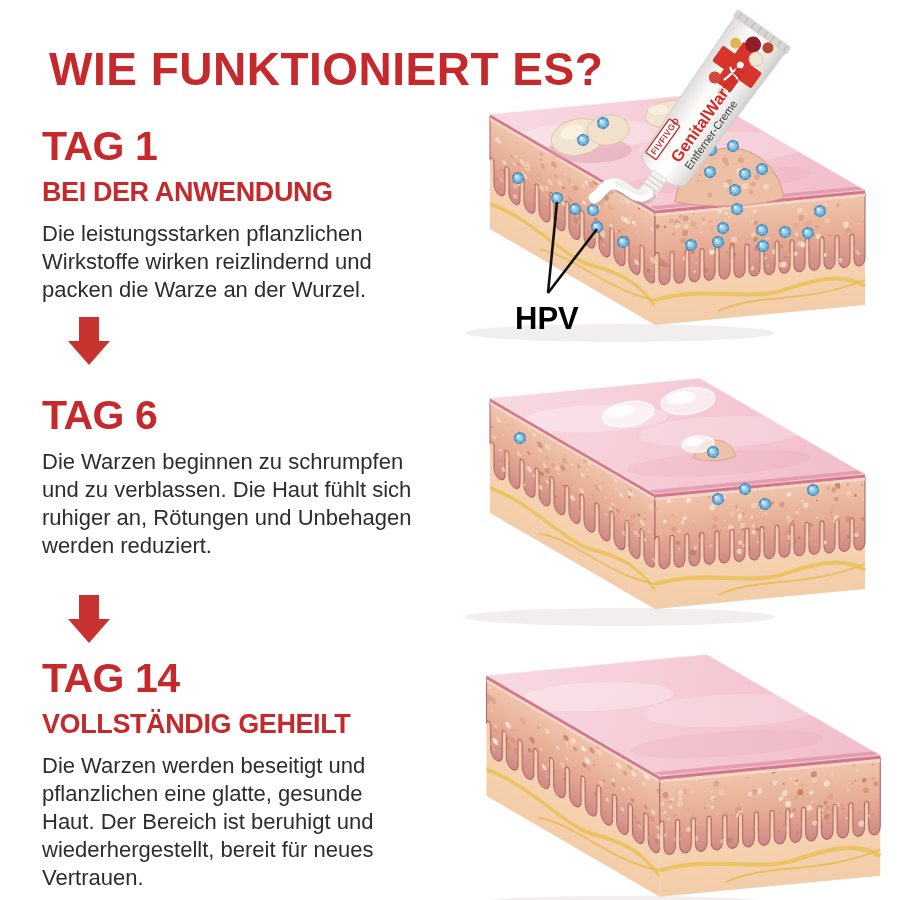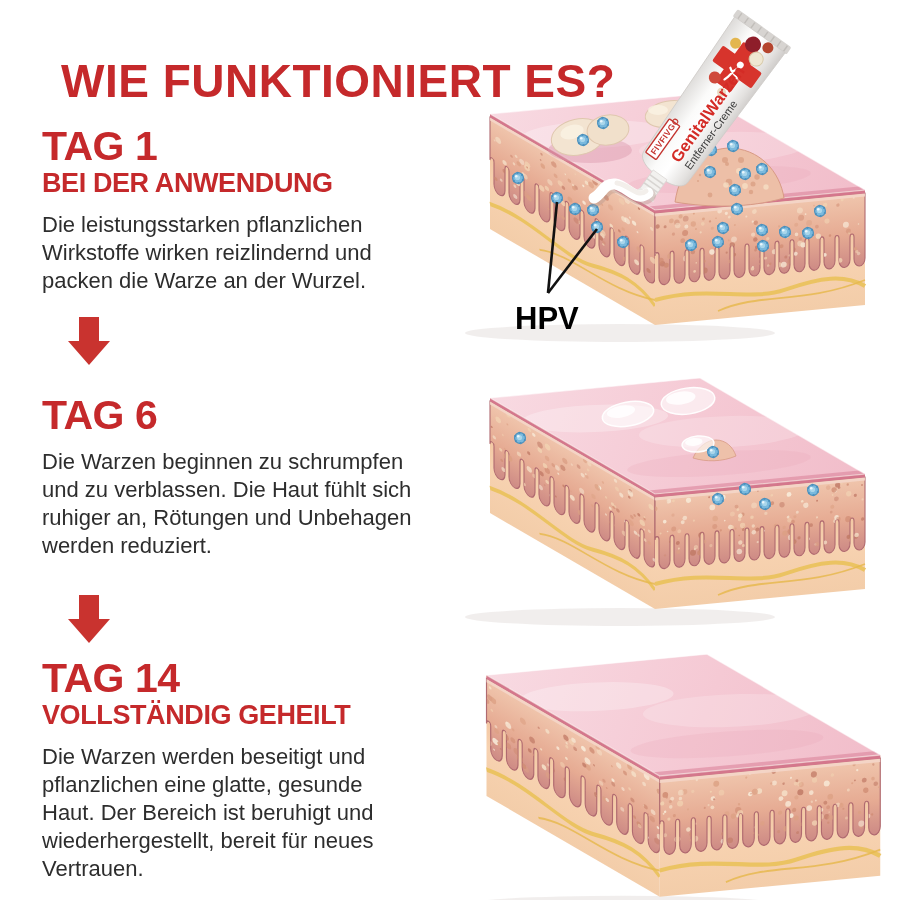--- a/index.html
+++ b/index.html
@@ -1,27 +1,27 @@
 <!DOCTYPE html>
 <html><head>
 <meta charset="utf-8">
 <style>
   html,body{margin:0;padding:0;background:#fff;}
   body{width:900px;height:900px;position:relative;overflow:hidden;
        font-family:"Liberation Sans",sans-serif;-webkit-font-smoothing:antialiased;}
   .stage{position:absolute;inset:0;width:900px;height:900px;}
   #canvas{position:absolute;left:0;top:0;}
-  .title{position:absolute;left:45px;top:38px;margin:16px;font-size:46px;font-weight:800;
+  .title{position:absolute;left:45px;top:38px;margin:4px;font-size:46px;font-weight:800;
          color:#C5292B;letter-spacing:.5px;white-space:nowrap;z-index:3;text-align:center;}
   .section{position:absolute;left:42px;width:470px;z-index:2;}
   #sec1{top:126px}
   #sec2{top:395px}
   #sec3{top:658px}
   .day{font-size:41px;font-weight:800;color:#C5292B;line-height:1;letter-spacing:-.5px;}
-  .subtitle{font-size:27px;font-weight:800;color:#C5292B;margin-top:1px;letter-spacing:-.4px;}
+  .subtitle{font-size:27px;font-weight:800;color:#C5292B;margin-top:10px;letter-spacing:-.4px;}
   .body{font-size:22px;color:#2D2D2D;margin:12px 0 0 0;line-height:1.27;white-space:pre-line;}
   .arrow{position:absolute;left:67px;width:44px;height:48px;z-index:2;}
   #arrow1{top:317px}
   #arrow2{top:595px}
   .arrow polygon{fill:#C9332F;}
   svg text{font-family:"Liberation Sans",sans-serif;}
 </style>
 </head>
 <body>
 

